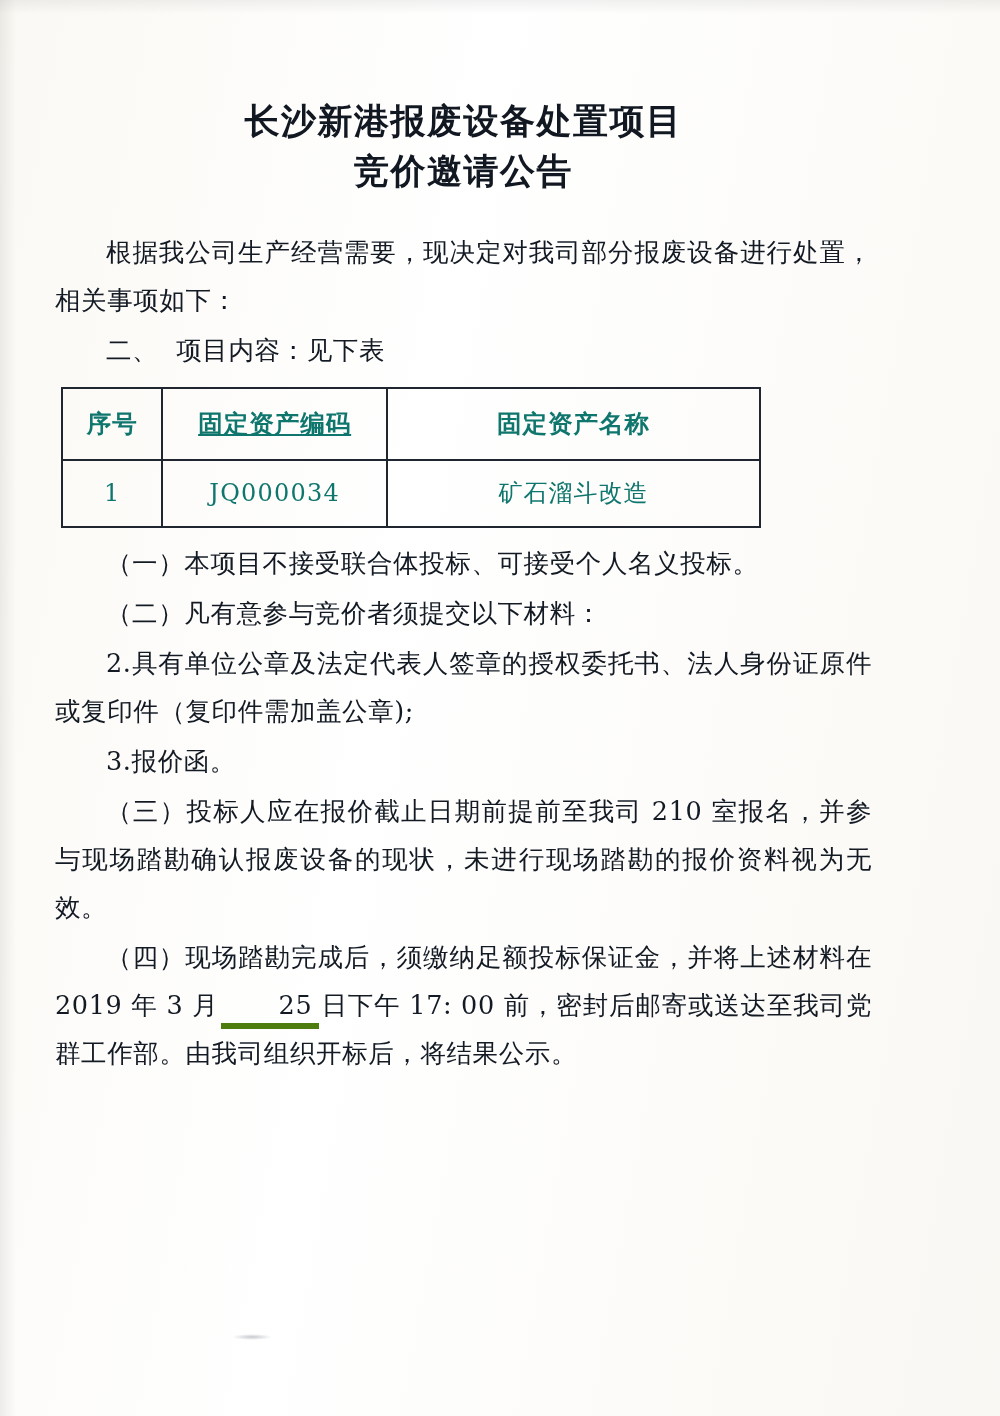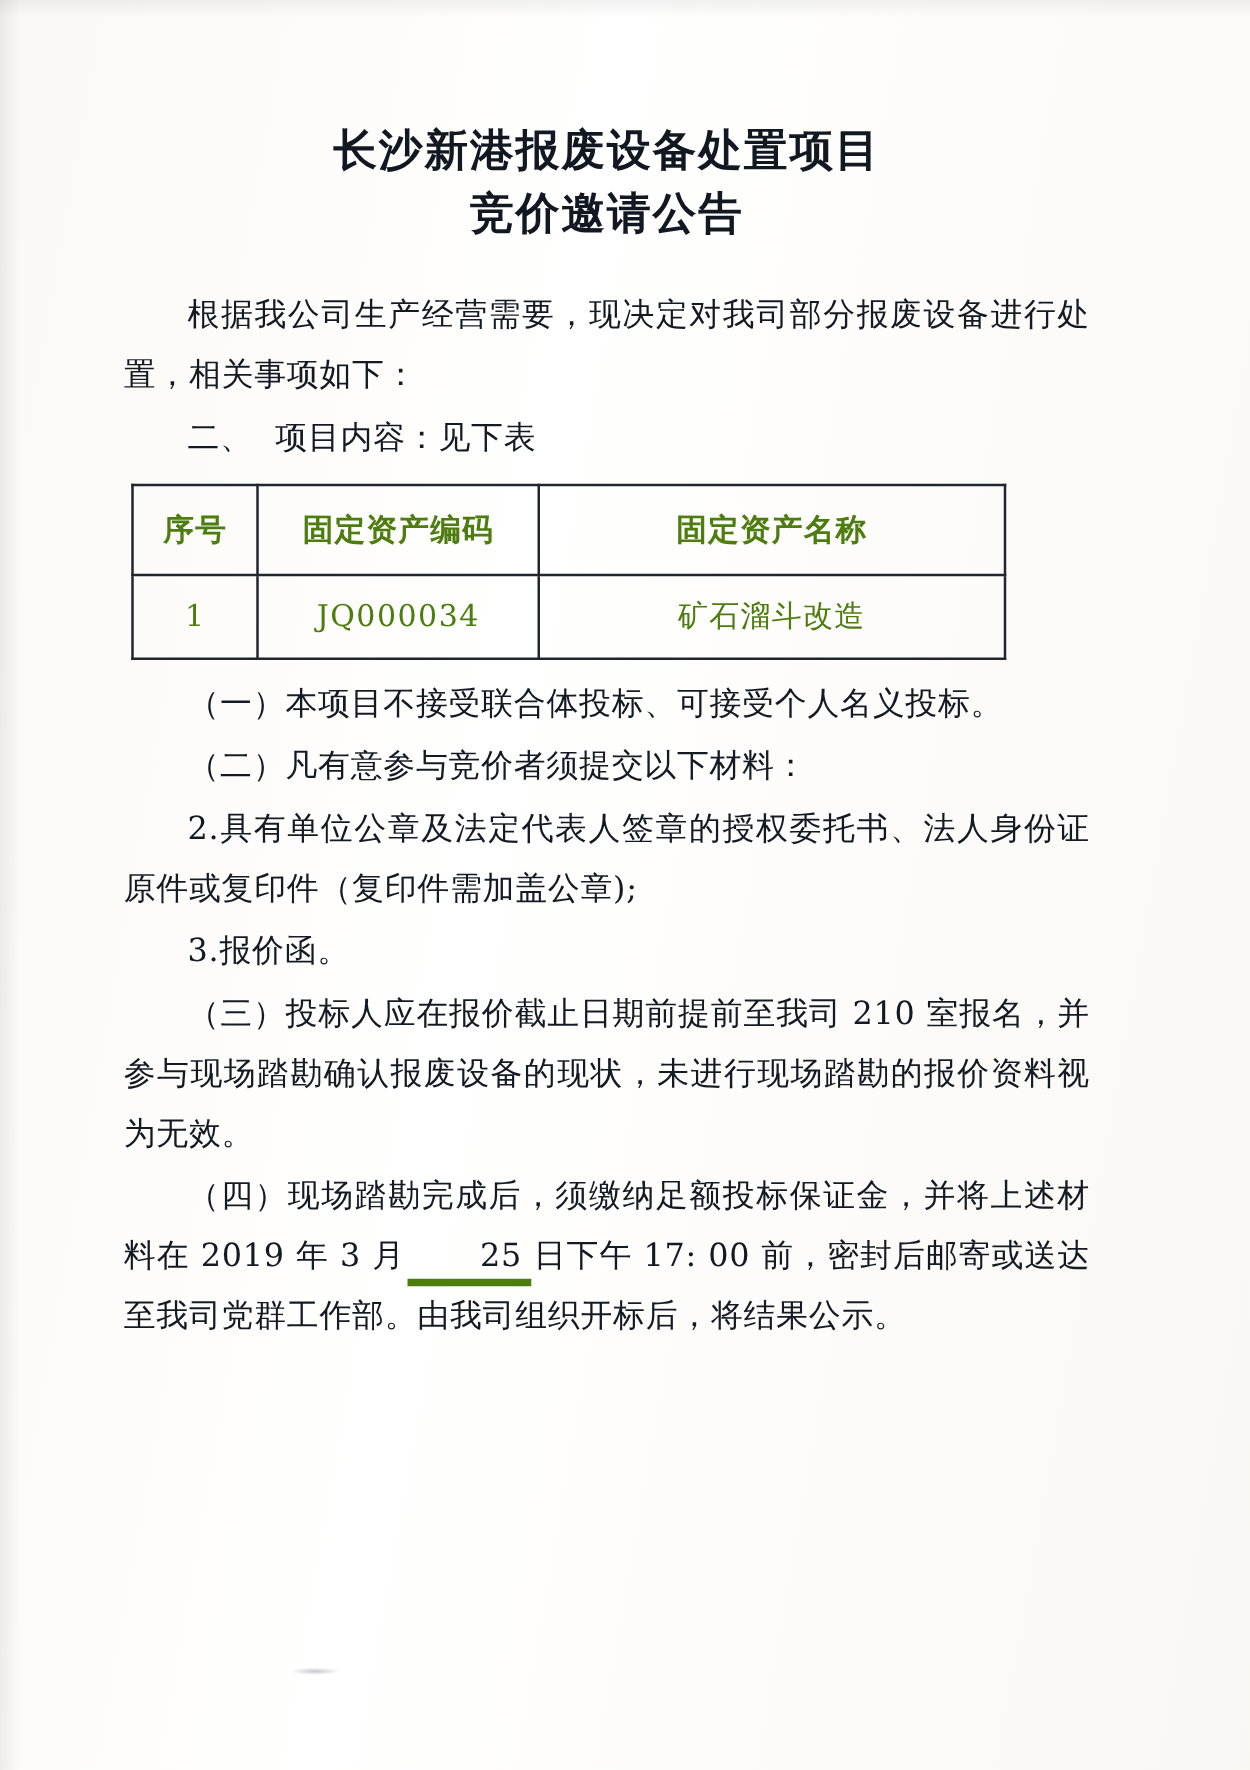--- a/index.html
+++ b/index.html
@@ -20,21 +20,21 @@
   
   .paper-tint {
     position: absolute;
     inset: 0;
     background:
       linear-gradient(100deg, rgba(250,248,243,0.9), rgba(255,255,255,0.95) 40%, rgba(249,247,242,0.9));
     pointer-events: none;
   }
   .content {
     position: relative;
-    padding: 96px 128px 0 99px;
+    padding: 96px 128px 0 55px;
     box-sizing: border-box;
   }
   .doc-title {
     text-align: center;
     font-family: "DejaVu Serif", "Liberation Serif", serif;
     font-weight: bold;
     font-size: 35px;
     line-height: 1.42;
     color: #121821;
     letter-spacing: 1.5px;
@@ -64,36 +64,36 @@
     text-indent: 2em;
   }
   .num-item .lbl {
     margin-right: 18px;
   }
   table.assets {
     border-collapse: collapse;
     width: 700px;
     margin: 12px 0 12px 6px;
     font-size: 24px;
-    color: #4d7c0f;
+    color: #0f766e;
   }
   table.assets th, table.assets td {
     border: 2px solid #20262f;
     text-align: center;
     padding: 10px 6px;
     font-weight: normal;
     letter-spacing: 1px;
   }
   table.assets th {
     font-weight: bold;
     font-size: 24.5px;
     padding: 12px 6px;
   }
   table.assets .col-no { width: 92px; }
-  table.assets .col-code { width: 218px; }
+  table.assets .col-code { width: 218px; text-decoration: underline; }
   table.assets .col-name { width: 390px; }
   table.assets td.code {
     font-family: "DejaVu Serif", "Liberation Serif", serif;
     letter-spacing: 1.2px;
   }
   .underline-val {
     display: inline-block;
     border-bottom: 6px solid #4d7c0f;
     padding: 0 7px 1px 7px;
     margin: 0 2px;

